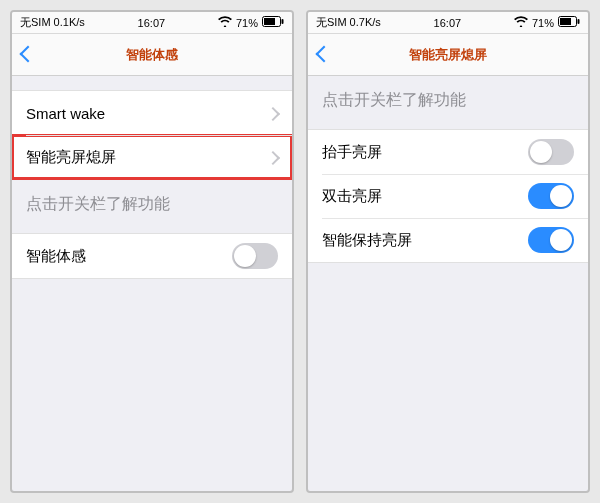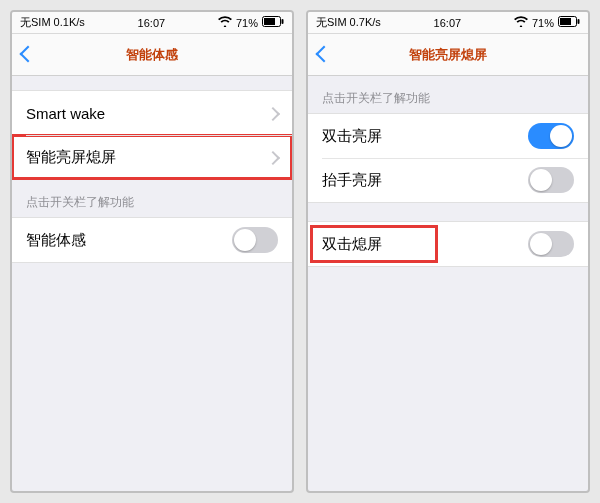--- a/index.html
+++ b/index.html
@@ -55,23 +55,23 @@
     border-left: 2px solid #2a8cff;
     border-bottom: 2px solid #2a8cff;
     transform: rotate(45deg);
   }
   .header-title {
     font-size: 13px;
     font-weight: 600;
     color: #c2410c;
   }
   .section-header {
-    font-size: 12px;
+    font-size: 16px;
     color: #8e8e93;
-    padding: 14px 14px 6px;
+    padding: 14px 14px 18px;
   }
   .spacer-top { height: 14px; }
   .list {
     background: #fff;
     border-top: 1px solid #e0e0e0;
     border-bottom: 1px solid #e0e0e0;
   }
   .row {
     min-height: 44px;
     padding: 0 14px;
@@ -214,37 +214,34 @@
   </div>
   <div class="header">
     <span class="back chev-left"></span>
     <span class="header-title">智能亮屏熄屏</span>
   </div>
 
   <div class="section-header">点击开关栏了解功能</div>
 
   <div class="list">
     <div class="row">
+      <span>抬手亮屏</span>
+      <span class="toggle">
+          <span class="knob"></span>
+        </span>
+    </div>
+    <div class="row">
       <span>双击亮屏</span>
       <span class="toggle on">
           <span class="knob"></span>
         </span>
     </div>
     <div class="row">
-      <span>抬手亮屏</span>
-      <span class="toggle">
+      <span>智能保持亮屏</span>
+      <span class="toggle on">
           <span class="knob"></span>
         </span>
     </div>
   </div>
 
   <div style="height:18px"></div>
 
-  <div class="list">
-    <div class="row highlight-partial">
-      <span>双击熄屏</span>
-      <span class="toggle">
-          <span class="knob"></span>
-        </span>
-      <span class="highlight-box" style="left:2px;top:3px;width:128px;height:38px"></span>
-    </div>
-  </div>
 </div>
 
 </body></html>

